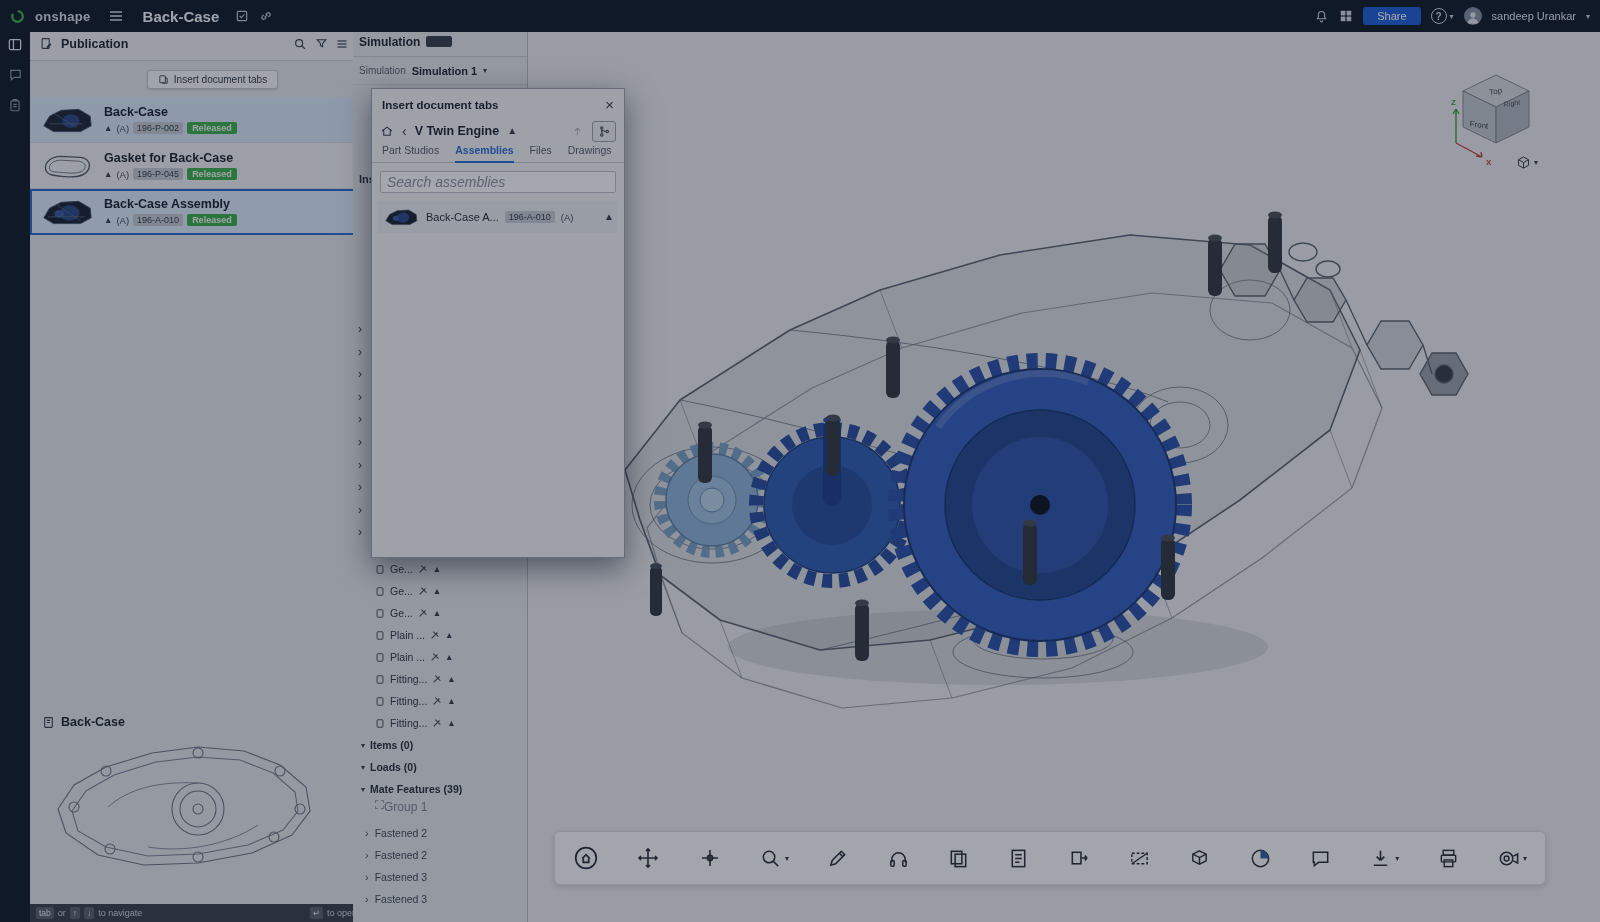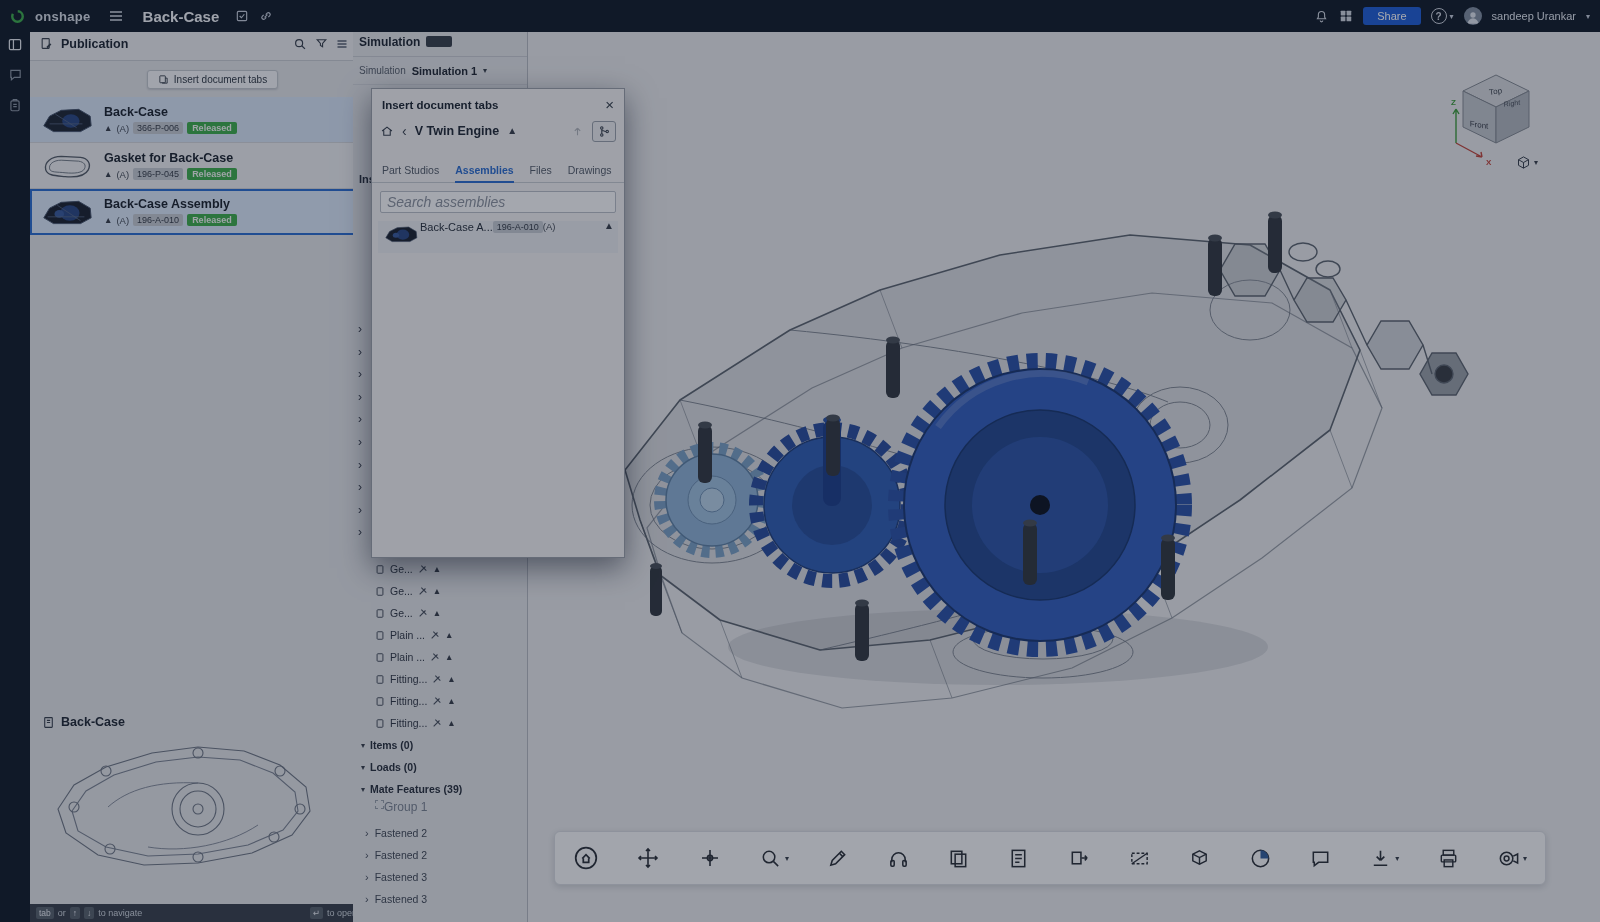--- a/index.html
+++ b/index.html
@@ -76,28 +76,28 @@
   
   .dialog { position:absolute; left:371px; top:88px; width:254px; height:470px; background:#f2f3f5;
             border:1px solid #99a0aa; box-shadow:0 10px 28px rgba(8,16,34,.5); z-index:50; }
   .dlg-titlerow { display:flex; align-items:center; padding:8px 10px 4px; }
   .dlg-title { font-size:11.5px; font-weight:700; color:#202a36; }
   .dlg-nav { display:flex; align-items:center; gap:8px; height:26px; margin:2px 8px 0; }
   .dlg-doc { font-size:12.5px; font-weight:700; color:#232c39; }
   .back-ch { font-size:14px; color:#39424f; line-height:1; }
   .branch-btn { width:24px; height:21px; border:1px solid #9aa2ac; border-radius:3px; background:#eceef1;
                 display:flex; align-items:center; justify-content:center; }
-  .dlg-tabs { display:flex; gap:16px; padding:0 10px; margin-top:20px; border-bottom:1px solid #c6cbd2; }
+  .dlg-tabs { display:flex; gap:16px; padding:0 10px; margin-top:0; border-bottom:1px solid #c6cbd2; }
   .dtab { font-size:10.5px; color:#555e6b; padding-bottom:5px; }
   .dtab.active { color:#2e6fd0; font-weight:600; border-bottom:2px solid #2e6fd0; margin-bottom:-1px; }
   .dlg-search { margin:8px; }
   .dlg-search input { width:100%; height:22px; font-size:14px; background:#fbfcfd; border:1px solid #b9bfc8;
                       border-radius:2px; padding:0 6px; color:#2a3340; font-family:inherit; }
   .dlg-search input::placeholder { font-style:italic; color:#8b93a0; }
-  .dlg-result { margin:2px 6px; height:32px; display:flex; align-items:flex-start; padding:0 4px; background:#eaedf1; }
+  .dlg-result { margin:2px 6px; height:32px; display:flex; align-items:center; gap:6px; padding:0 4px; background:#eaedf1; }
   .dr-name { font-size:11px; color:#2a3340; }
   .dr-rev { font-size:9.5px; color:#454d59; }
 
   
   .canvas { position:absolute; left:528px; top:27px; width:1072px; height:895px; background:#e9ebee; z-index:10; }
   .viewtoolbar { position:absolute; left:26px; top:804px; width:992px; height:54px; background:#f7f9fb;
                  border:1px solid #d8dce1; border-radius:6px; display:flex; align-items:center;
                  justify-content:space-between; padding:0 18px; box-shadow:0 2px 6px rgba(20,30,50,.15); }
   .ticon { display:flex; align-items:center; gap:3px; }
   .vc { position:absolute; left:918px; top:36px; }
@@ -236,21 +236,21 @@
     <svg class="thumb" viewBox="0 0 60 36">
       <path d="M6 24 L12 14 L24 8 L42 7 L54 14 L55 24 L44 30 L16 30 Z" fill="#202938" stroke="#47566e" stroke-width="1"></path>
       <ellipse cx="34" cy="19" rx="9" ry="7" fill="#2c4a86"></ellipse>
         <path d="M12 22h34M18 12l22 14" stroke="#5a6c88" stroke-width=".8" fill="none"></path>
     </svg>
     <div class="rowtext">
       <span class="rowname">Back-Case</span>
       <span class="rowmeta">
         <span class="warn">▲</span>
         <span>(A)</span>
-        <span class="badge-part">366-P-006</span>
+        <span class="badge-part">196-P-002</span>
         <span class="badge-rel">Released</span>
       </span>
     </div>
   </div>
 
   <div class="pubrow">
     <svg class="thumb" viewBox="0 0 60 36">
       <path d="M8 22 C6 14 14 8 24 8 L44 9 C52 10 55 16 52 22 C49 28 40 30 28 29 C18 28 10 28 8 22 Z" fill="none" stroke="#555e6a" stroke-width="1.4"></path>
       <path d="M12 21 C11 16 16 12 24 12 L42 13 C48 14 50 17 48 21 C46 25 38 26 28 25 C20 24 13 25 12 21 Z" fill="none" stroke="#717a86" stroke-width="1"></path>
     </svg>

